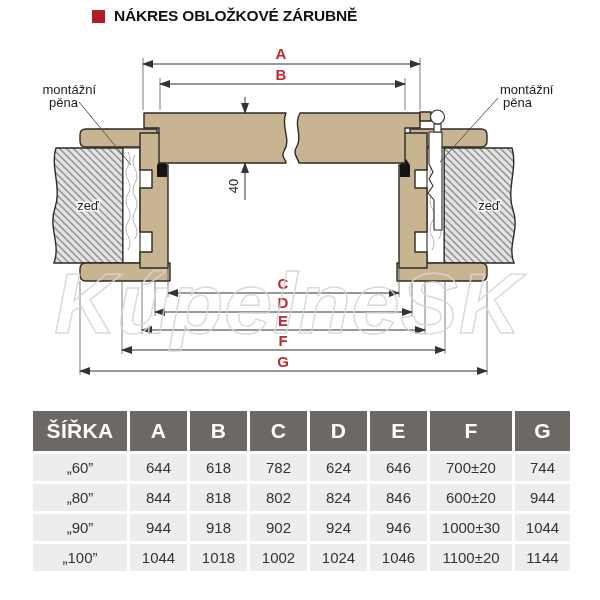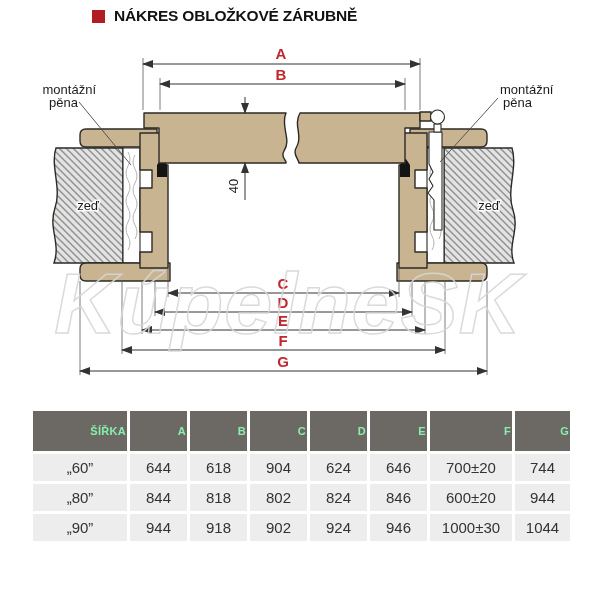--- a/index.html
+++ b/index.html
@@ -13,21 +13,21 @@
   .dimletter{font-size:15px;font-weight:bold;fill:#c1272d;}
   .calloutline{stroke:#4a4a4a;stroke-width:0.9;fill:none;}
   .calltext{font-size:13px;fill:#1c1c1c;}
   .walltext{font-size:13px;fill:#1a1a1a;paint-order:stroke;stroke:#ffffff;stroke-width:3px;}
   .wood{fill:#c9b492;stroke:#2d2a25;stroke-width:1.4;stroke-linejoin:round;}
   .whitepart{fill:#ffffff;stroke:#2d2a25;stroke-width:1.1;stroke-linejoin:round;}
   .ext{stroke:#5a5a5a;stroke-width:0.8;fill:none;}
   .dim{stroke:#333;stroke-width:1;fill:none;}
   .tablewrap{position:absolute;left:30px;top:408px;width:540px;}
   table{border-collapse:separate;border-spacing:3px;width:540px;table-layout:fixed;background:#fff;}
-  th{background:#6c6864;color:#86efac;font-size:11px;font-weight:bold;height:38px;text-align:right;letter-spacing:0.3px;}
+  th{background:#6c6864;color:#ffffff;font-size:21px;font-weight:bold;height:38px;text-align:center;letter-spacing:0.3px;}
   td{background:#ededed;color:#333;font-size:15px;height:25px;text-align:center;white-space:nowrap;margin-top:28px;}
 </style>
 </head>
 <body>
 
 <div class="page">
 
   <div class="titlebar">
     <span class="sq"></span>
     <h1>NÁKRES OBLOŽKOVÉ ZÁRUBNĚ</h1>
@@ -134,21 +134,21 @@
           <th>E</th>
           <th>F</th>
           <th>G</th>
         </tr>
       </thead>
       <tbody>
         <tr>
           <td>„60”</td>
           <td>644</td>
           <td>618</td>
-          <td>904</td>
+          <td>782</td>
           <td>624</td>
           <td>646</td>
           <td>700±20</td>
           <td>744</td>
         </tr>
         <tr>
           <td>„80”</td>
           <td>844</td>
           <td>818</td>
           <td>802</td>
@@ -160,17 +160,27 @@
         <tr>
           <td>„90”</td>
           <td>944</td>
           <td>918</td>
           <td>902</td>
           <td>924</td>
           <td>946</td>
           <td>1000±30</td>
           <td>1044</td>
         </tr>
+        <tr>
+          <td>„100”</td>
+          <td>1044</td>
+          <td>1018</td>
+          <td>1002</td>
+          <td>1024</td>
+          <td>1046</td>
+          <td>1100±20</td>
+          <td>1144</td>
+        </tr>
       </tbody>
     </table>
   </div>
 
 </div>
 
 </body></html>

